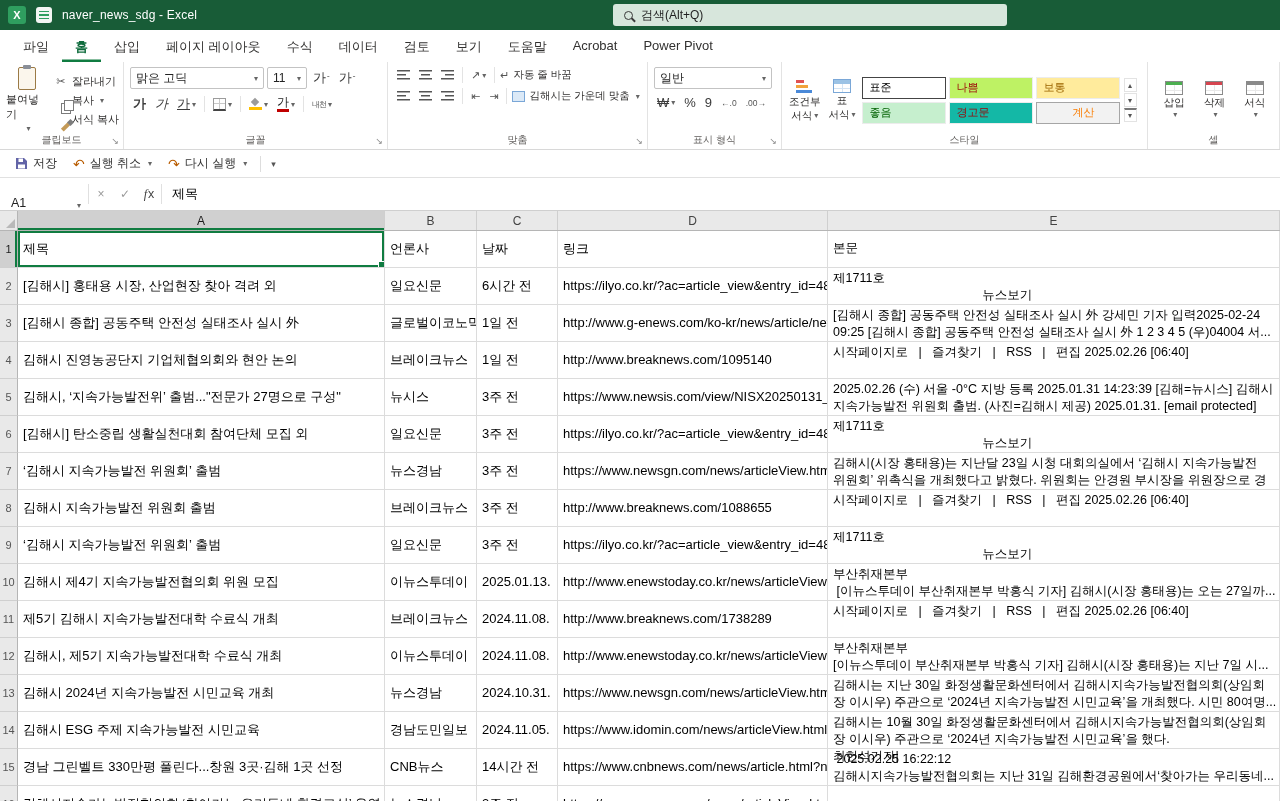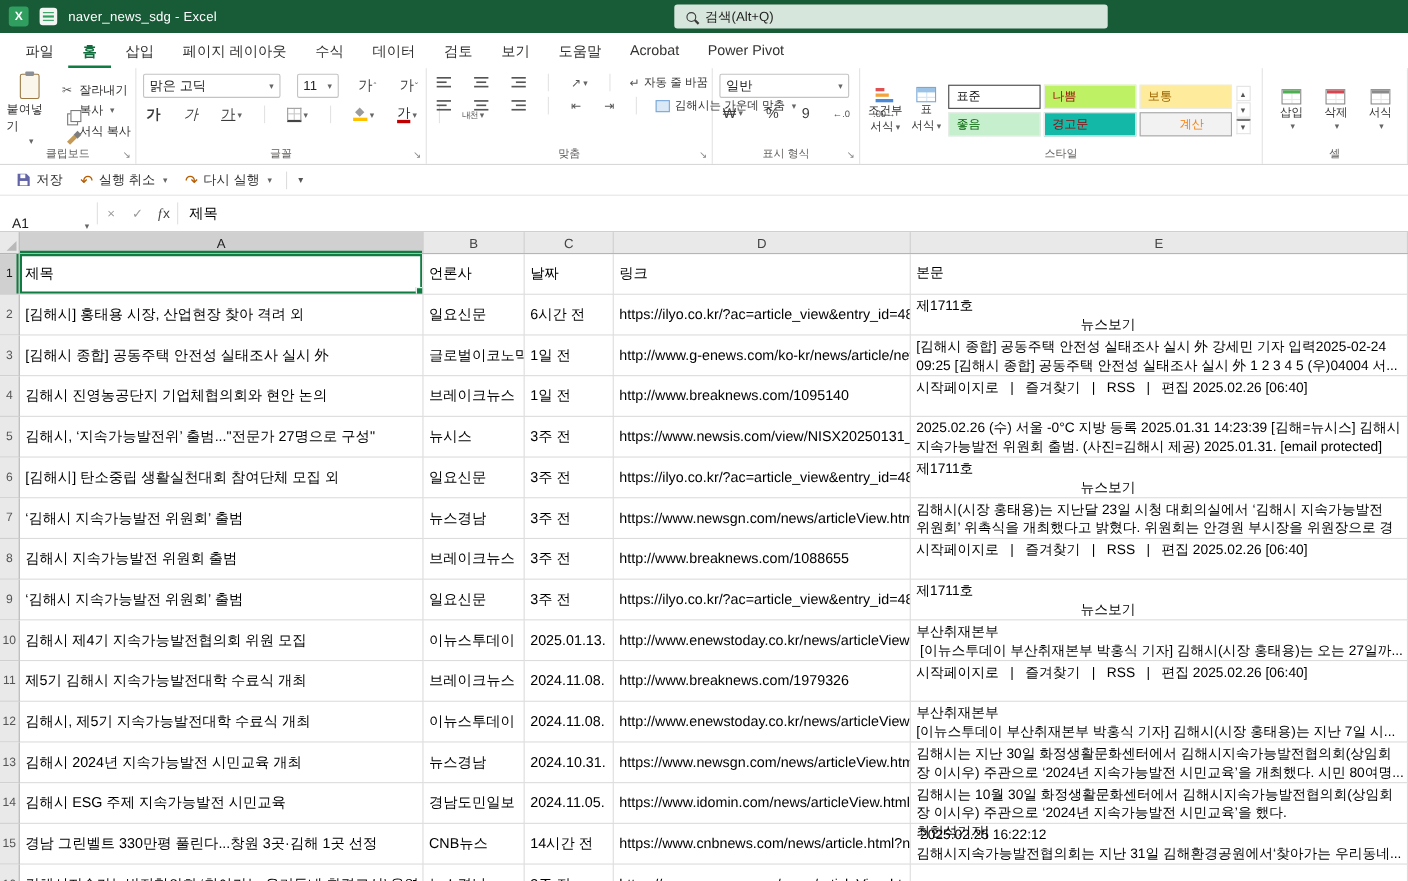--- a/index.html
+++ b/index.html
@@ -21,21 +21,21 @@
 .rtab{font-size:13px;color:#323130;padding:8px 13px 0;white-space:nowrap}
 .rtab.active{color:#0f6c3d;font-weight:bold;box-shadow:inset 0 -2.5px 0 #107C41}
 
 
 .ribbon{height:88px;background:#fff;border-bottom:1px solid #d8d8d8;display:flex}
 .rgroup{position:relative;border-right:1px solid #e3e3e3;padding:5px 4px 16px 6px;flex:none;display:flex}
 .glabel{position:absolute;bottom:2px;left:0;right:0;text-align:center;font-size:10px;color:#605e5c}
 .glauncher{position:absolute;bottom:3px;right:4px;font-size:9px;color:#8a8a8a;line-height:1}
 .dd{font-size:8px;color:#666;margin-left:2px}
 .gcol{display:flex;flex-direction:column;gap:5px;width:100%}
-.growr{display:flex;align-items:center;gap:15px}
+.growr{display:flex;align-items:center;gap:3px}
 .combo{height:22px;border:1px solid #c3c3c3;border-radius:2px;display:flex;align-items:center;justify-content:space-between;padding:0 5px;font-size:12px;background:#fff;color:#222}
 .tbtn{display:flex;align-items:center;font-size:13px;color:#3b3b3b;padding:1px 3px;position:relative;white-space:nowrap}
 .tbtn sup{font-size:8px;margin-left:1px}
 .tbtn.b{font-weight:bold}.tbtn.i{font-style:italic}.tbtn.u span.g{text-decoration:underline}
 .tbtn.sm{font-size:8.5px;color:#555}
 .vsep{width:1px;height:16px;background:#e3e3e3;margin:0 2px;flex:none}
 .sbtn{display:flex;align-items:center;gap:4px;font-size:11px;color:#323130;white-space:nowrap}
 .ic{width:14px;text-align:center;font-size:11px;color:#5b5b5b;flex:none}
 
 
@@ -604,21 +604,21 @@
     <div class="cell col-a w-a">
           <span class="ctext">제5기 김해시 지속가능발전대학 수료식 개최</span>
         </div>
     <div class="cell col-b w-b">
           <span class="ctext">브레이크뉴스</span>
         </div>
     <div class="cell col-c w-c">
           <span class="ctext">2024.11.08.</span>
         </div>
     <div class="cell col-d w-d">
-          <span class="ctext">http://www.breaknews.com/1979326</span>
+          <span class="ctext">http://www.breaknews.com/1738289</span>
         </div>
     <div class="cell col-e w-e">
           <span class="e-text">시작페이지로   |   즐겨찾기   |   RSS   |   편집 2025.02.26 [06:40]</span>
         </div>
   </div>
       <div class="grow">
     <div class="rowhead">12</div>
     <div class="cell col-a w-a">
           <span class="ctext">김해시, 제5기 지속가능발전대학 수료식 개최</span>
         </div>

